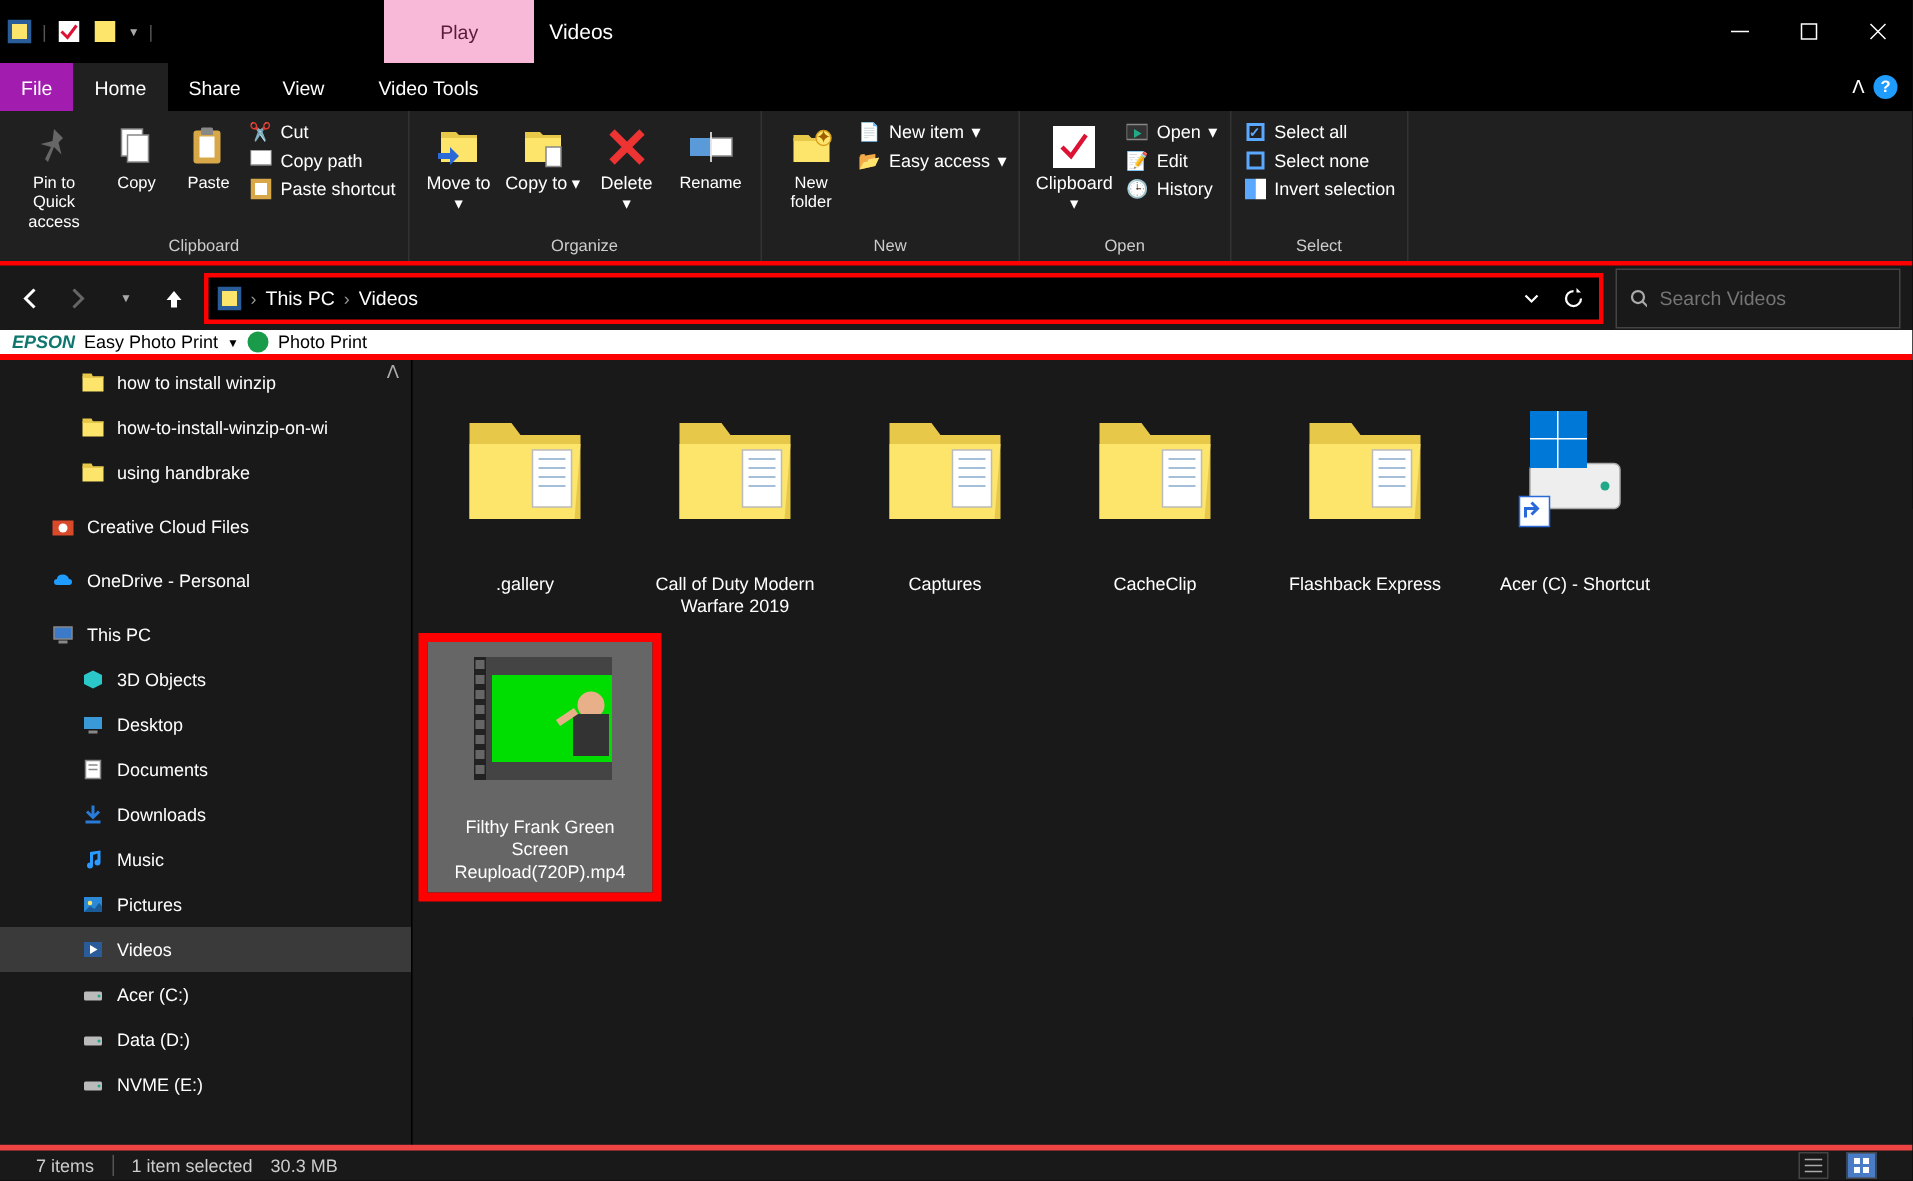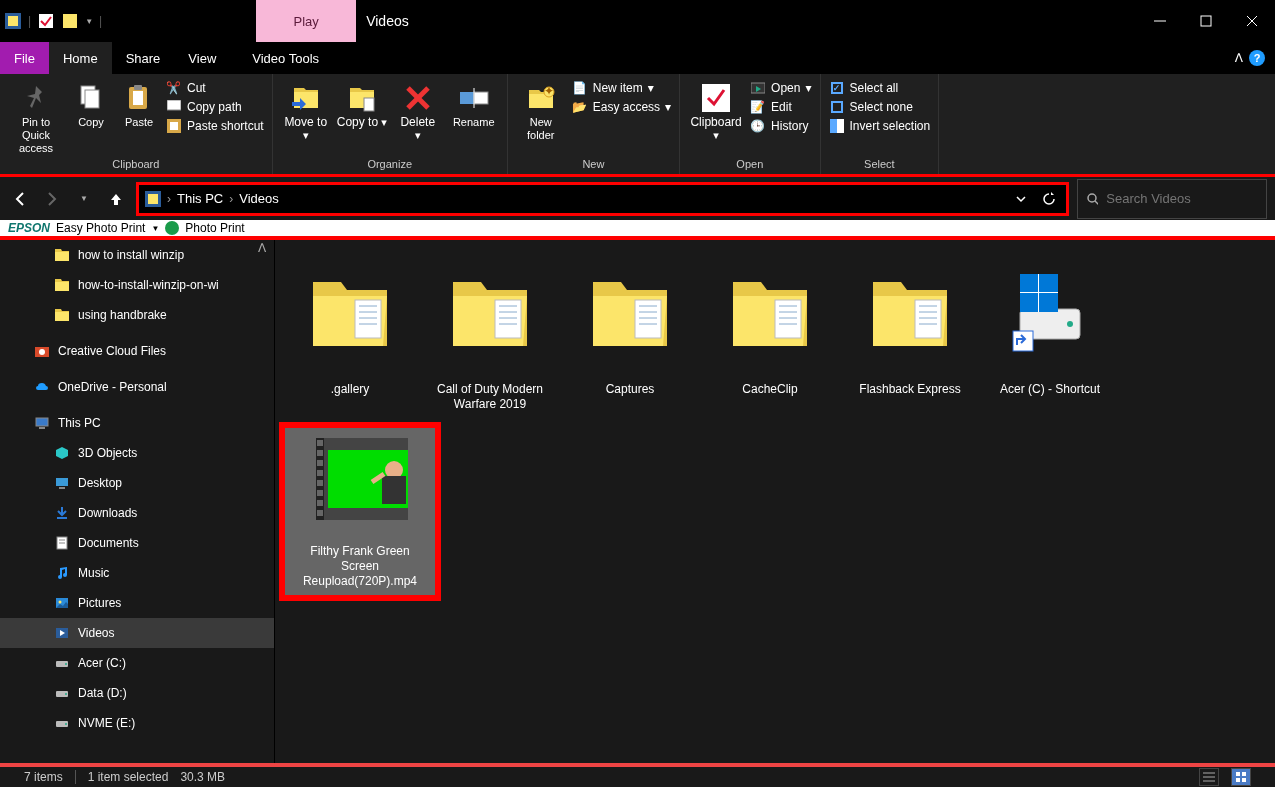--- a/index.html
+++ b/index.html
@@ -453,35 +453,35 @@
             <svg width="16" height="16">
               <rect x="2" y="3" width="12" height="8" fill="#3a9ad8"></rect>
               <rect x="5" y="12" width="6" height="2" fill="#888"></rect>
             </svg>
           </div>
           <span>Desktop</span>
         </div>
         <div class="tree-item indent">
           <div class="ticon">
             <svg width="16" height="16">
-              <path d="M8 2 L8 9 M4 6 L8 10 L12 6" stroke="#2a7ad8" stroke-width="2" fill="none"></path>
-              <line x1="3" y1="13" x2="13" y2="13" stroke="#2a7ad8" stroke-width="2"></line>
-            </svg>
-          </div>
-          <span>Downloads</span>
-        </div>
-        <div class="tree-item indent">
-          <div class="ticon">
-            <svg width="16" height="16">
               <rect x="3" y="2" width="10" height="12" fill="#fff" stroke="#888"></rect>
               <line x1="5" y1="5" x2="11" y2="5" stroke="#888"></line>
               <line x1="5" y1="8" x2="11" y2="8" stroke="#888"></line>
             </svg>
           </div>
           <span>Documents</span>
+        </div>
+        <div class="tree-item indent">
+          <div class="ticon">
+            <svg width="16" height="16">
+              <path d="M8 2 L8 9 M4 6 L8 10 L12 6" stroke="#2a7ad8" stroke-width="2" fill="none"></path>
+              <line x1="3" y1="13" x2="13" y2="13" stroke="#2a7ad8" stroke-width="2"></line>
+            </svg>
+          </div>
+          <span>Downloads</span>
         </div>
         <div class="tree-item indent">
           <div class="ticon">
             <svg width="16" height="16">
               <path d="M6 3 L13 2 L13 10 Q13 12 11 12 Q9 12 9 10 Q9 8 11 8 L11 4 L8 5 L8 12 Q8 14 6 14 Q4 14 4 12 Q4 10 6 10 Z" fill="#2a9aff"></path>
             </svg>
           </div>
           <span>Music</span>
         </div>
         <div class="tree-item indent">

